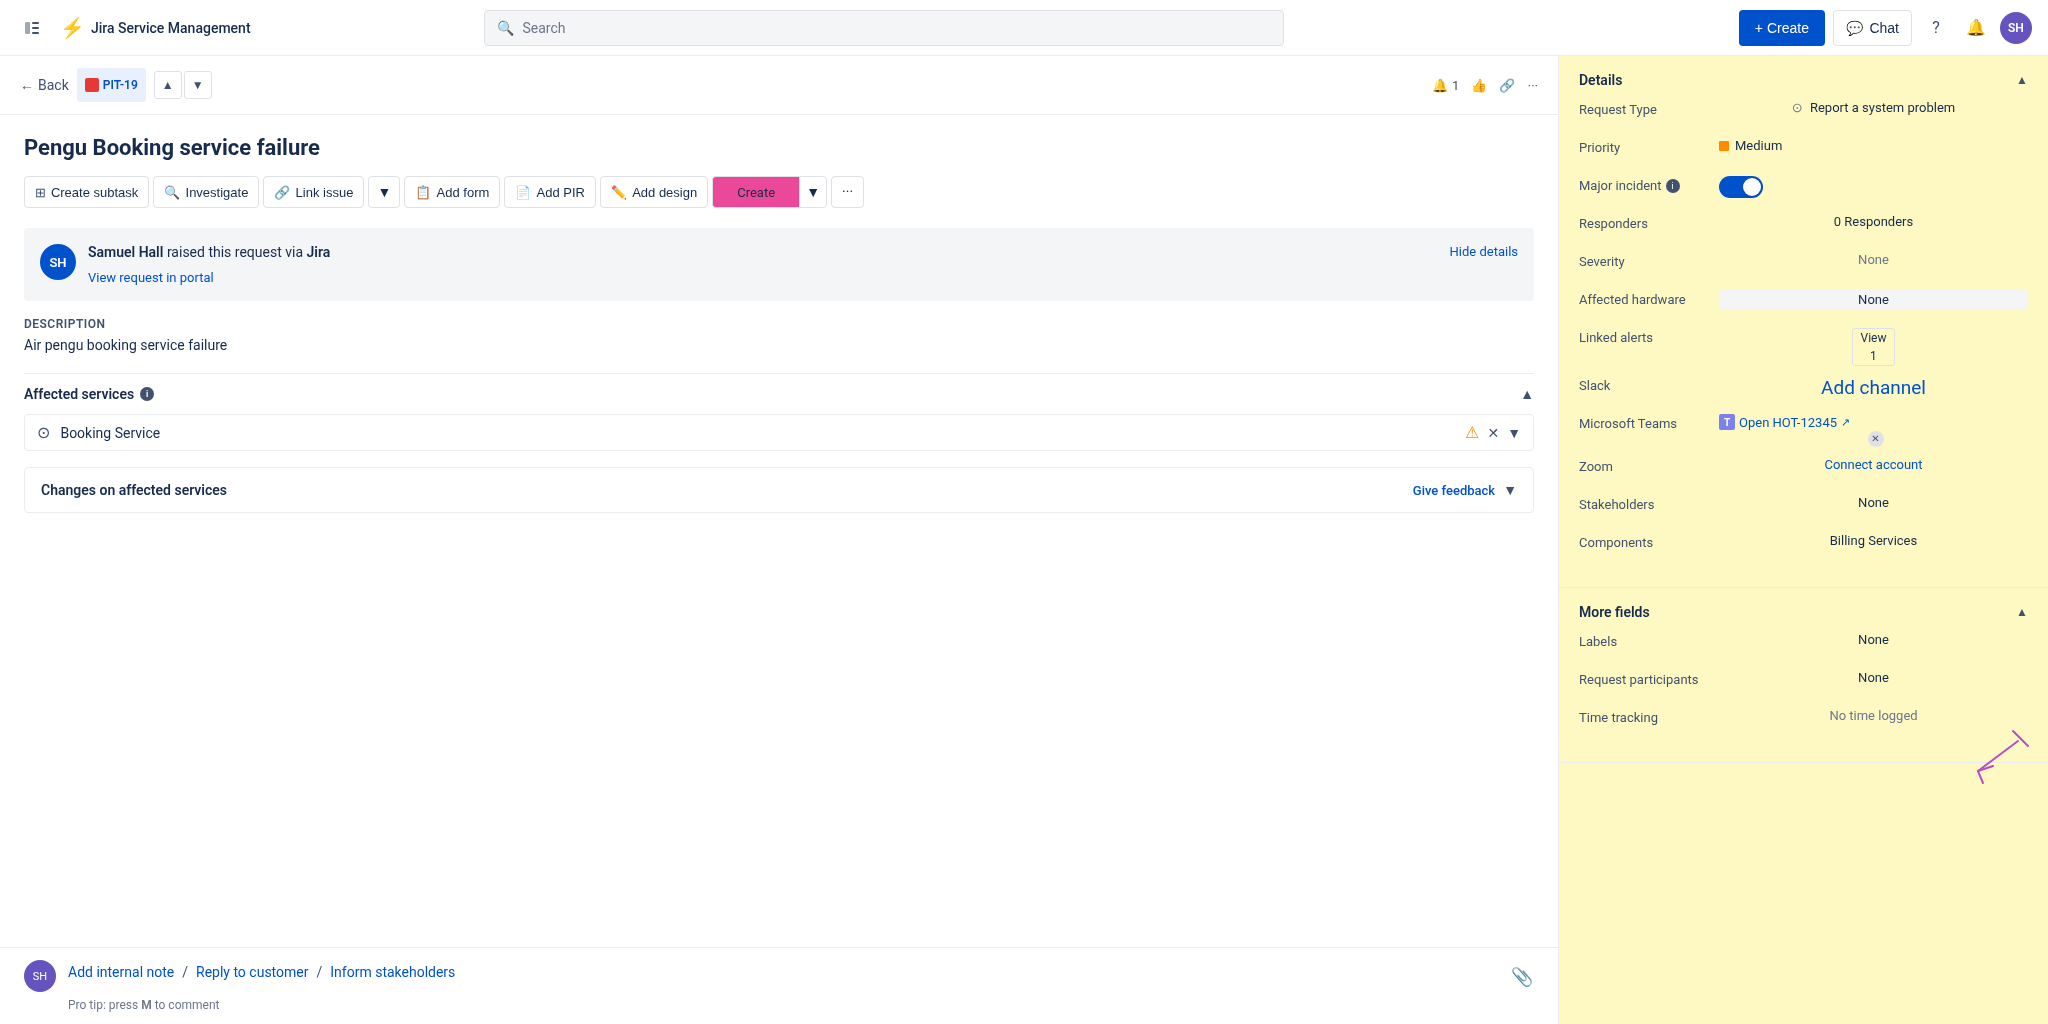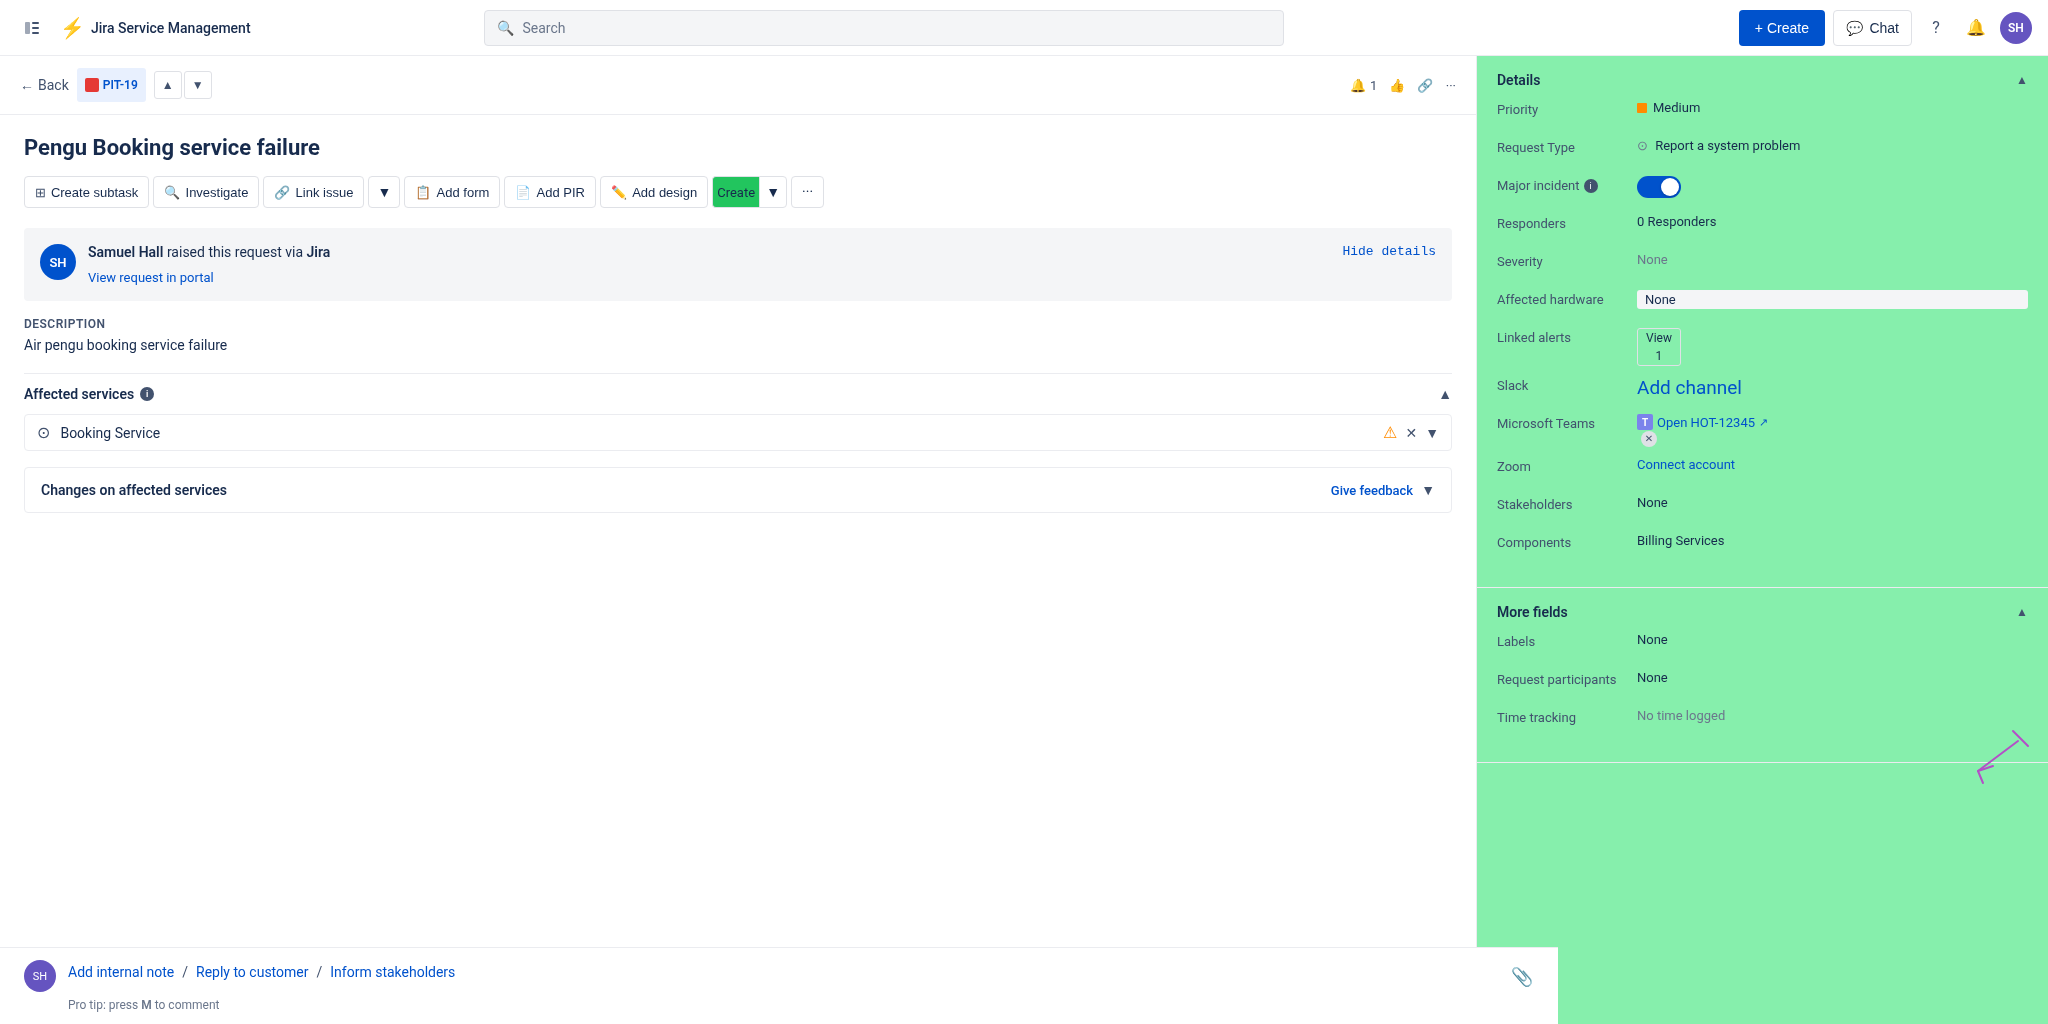--- a/index.html
+++ b/index.html
@@ -33,21 +33,21 @@
       display: flex; align-items: center; gap: 6px;
       border: 1px solid #dfe1e6; border-radius: 4px; padding: 0 12px; height: 36px;
       background: #fff; cursor: pointer; font-size: 14px; color: #172b4d;
     }
     .nav-icon-btn { width: 32px; height: 32px; display: flex; align-items: center; justify-content: center; cursor: pointer; border-radius: 50%; color: #42526e; font-size: 16px; }
     .avatar { width: 32px; height: 32px; border-radius: 50%; background: #6554c0; display: flex; align-items: center; justify-content: center; color: #fff; font-size: 12px; font-weight: 600; cursor: pointer; overflow: hidden; }
 
     
     .app-layout { display: flex; margin-top: 56px; height: calc(100vh - 56px); }
     .main-content { flex: 1; overflow-y: auto; background: #fff; }
-    .right-panel { width: 572px; border-left: 1px solid #ebecf0; overflow-y: auto; background: #86efac; flex-shrink: 0; }
+    .right-panel { width: 490px; border-left: 1px solid #ebecf0; overflow-y: auto; background: #fef9c3; flex-shrink: 0; text-align: center; }
 
     
     .issue-toolbar {
       display: flex; align-items: center; padding: 12px 20px; border-bottom: 1px solid #ebecf0;
       gap: 8px;
     }
     .toolbar-right { margin-left: auto; display: flex; align-items: center; gap: 12px; }
     .toolbar-icon-btn { display: flex; align-items: center; gap: 4px; color: #42526e; cursor: pointer; font-size: 13px; }
     .back-link { display: flex; align-items: center; gap: 4px; color: #42526e; cursor: pointer; font-size: 14px; text-decoration: none; }
     .issue-key-badge { background: #e8f0fe; color: #0052cc; border-radius: 3px; padding: 10px 8px; font-size: 12px; font-weight: 600; display: flex; align-items: center; gap: 4px; }
@@ -61,32 +61,32 @@
     .action-bar { display: flex; align-items: center; gap: 4px; margin-bottom: 20px; flex-wrap: wrap; }
     .action-btn {
       display: flex; align-items: center; gap: 5px;
       border: 1px solid #dfe1e6; border-radius: 4px; padding: 0 10px; height: 32px;
       background: #fff; cursor: pointer; font-size: 13px; color: #172b4d;
     }
     .action-btn-icon { font-size: 13px; color: #42526e; }
     .action-btn-dropdown { border: 1px solid #dfe1e6; border-radius: 4px; width: 32px; height: 32px; display: flex; align-items: center; justify-content: center; cursor: pointer; background: #fff; }
     .action-btn-more { border: 1px solid #dfe1e6; border-radius: 4px; padding: 0 10px; height: 32px; display: flex; align-items: center; justify-content: center; cursor: pointer; background: #fff; }
     .create-btn-group { display: flex; }
-    .create-main { border: 1px solid #dfe1e6; border-right: none; border-radius: 4px 0 0 4px; padding: 0 4px; height: 32px; display: flex; align-items: center; gap: 5px; cursor: pointer; background: #22c55e; font-size: 13px; }
+    .create-main { border: 1px solid #dfe1e6; border-right: none; border-radius: 4px 0 0 4px; padding: 0 24px; height: 32px; display: flex; align-items: center; gap: 5px; cursor: pointer; background: #ec4899; font-size: 13px; }
     .create-arrow { border: 1px solid #dfe1e6; border-radius: 0 4px 4px 0; width: 28px; height: 32px; display: flex; align-items: center; justify-content: center; cursor: pointer; background: #fff; }
 
     
     .request-card { background: #f4f5f7; border-radius: 4px; padding: 16px; margin-bottom: 16px; position: relative; }
     .request-card-header { display: flex; align-items: flex-start; gap: 12px; }
     .requester-avatar { width: 36px; height: 36px; border-radius: 50%; background: #0052cc; display: flex; align-items: center; justify-content: center; color: #fff; font-size: 13px; font-weight: 600; flex-shrink: 0; }
     .request-info { flex: 1; }
     .request-info-text { font-size: 14px; color: #172b4d; }
     .request-info-text strong { font-weight: 600; }
     .request-portal-link { color: #0052cc; font-size: 13px; cursor: pointer; text-decoration: none; display: inline-block; margin-top: 10px; }
-    .hide-details-btn { color: #0052cc; font-size: 13px; cursor: pointer; margin-left: auto; font-family: Liberation Mono, monospace; }
+    .hide-details-btn { color: #0052cc; font-size: 13px; cursor: pointer; margin-left: auto; }
 
     
     .desc-section { margin-bottom: 20px; }
     .desc-label { font-size: 12px; font-weight: 600; color: #42526e; margin-bottom: 6px; text-transform: uppercase; letter-spacing: 0.04em; }
     .desc-text { font-size: 14px; color: #172b4d; }
 
     
     .section-header { display: flex; align-items: center; justify-content: space-between; padding: 12px 0; border-top: 1px solid #ebecf0; }
     .section-title { font-size: 14px; font-weight: 600; color: #172b4d; display: flex; align-items: center; gap: 6px; }
     .section-collapse { cursor: pointer; color: #42526e; }
@@ -331,32 +331,32 @@
 
   <div class="right-panel">
 
     <div class="panel-section">
       <div class="panel-section-header">
         <span class="panel-section-title">Details</span>
         <span class="panel-collapse-icon">▲</span>
       </div>
 
       <div class="detail-row">
+        <span class="detail-label">Request Type</span>
+        <span class="detail-value">
+          <span style="color:#6b778c; margin-right:4px;">⊙</span>
+          <span>Report a system problem</span>
+        </span>
+      </div>
+
+      <div class="detail-row">
         <span class="detail-label">Priority</span>
         <span class="detail-value priority-badge">
           <span class="priority-dot" style="background:#ff8b00;"></span>
           <span>Medium</span>
-        </span>
-      </div>
-
-      <div class="detail-row">
-        <span class="detail-label">Request Type</span>
-        <span class="detail-value">
-          <span style="color:#6b778c; margin-right:4px;">⊙</span>
-          <span>Report a system problem</span>
         </span>
       </div>
 
       <div class="detail-row">
         <span class="detail-label">
           <span>Major incident</span>
           <span class="info-icon">i</span>
         </span>
         <div class="toggle-switch toggle-on">
           <div class="toggle-knob"></div>

